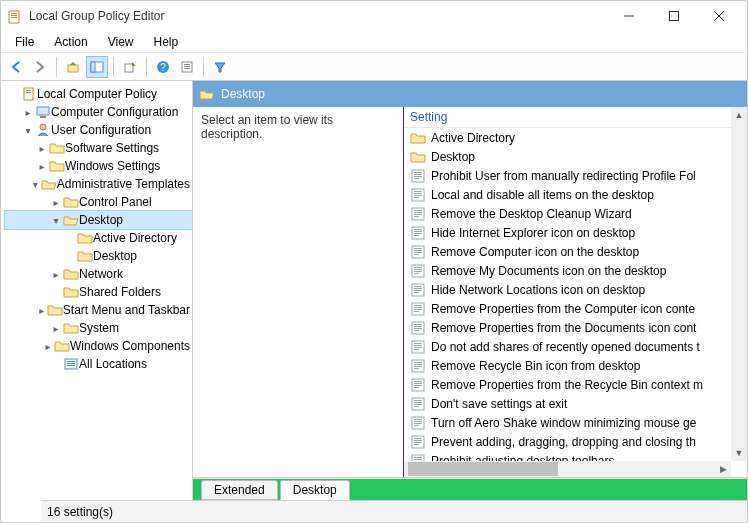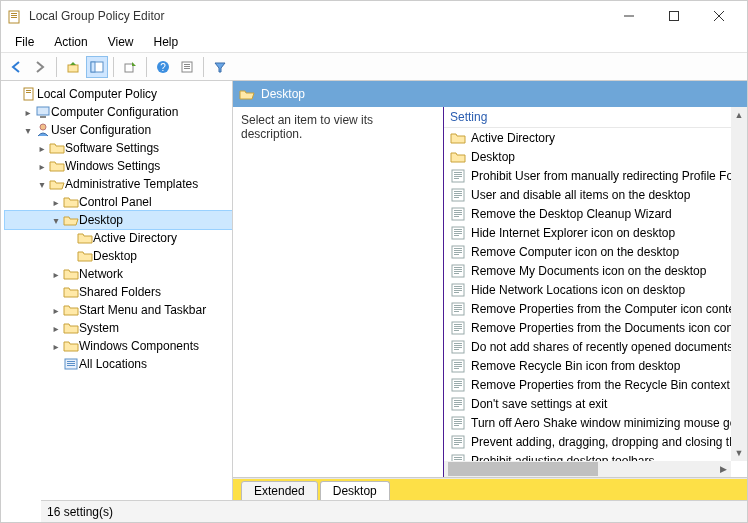--- a/index.html
+++ b/index.html
@@ -47,21 +47,21 @@
   display:flex;align-items:center;justify-content:center;
   border:1px solid transparent;
 }
 .toolbar .sep { width:1px;height:20px;background:#ccc;margin:0 3px;}
 .main {
   flex:1;
   display:flex;
   overflow:hidden;
 }
 .tree-pane {
-  width: 232px;
+  width: 192px;
   border-right:1px solid #d0d0d0;
   overflow:auto;
   padding: 4px 0 4px 4px;
   background:#fff;
 }
 .tree ul { list-style:none; padding-left: 0; }
 .tree li { white-space: nowrap; }
 .tree .row { display:flex; align-items:center; height:18px; padding:0 2px; }
 .tree .row.selected { background:#cde8ff; outline:1px solid #99d1ff; }
 .tree .expander { width:14px; display:inline-flex;justify-content:center;color:#666;font-size:10px;cursor:default;}
@@ -103,23 +103,23 @@
 }
 .icon16 { width:16px; height:16px; flex-shrink:0;display:inline-flex;align-items:center;justify-content:center;}
 .vscroll { position:absolute; right:0; top:0; bottom:16px; width:16px; background:#f0f0f0;}
 .vscroll .up,.vscroll .down{height:16px;display:flex;align-items:center;justify-content:center;color:#666;font-size:9px;}
 .hscroll { position:absolute; left:0; right:16px; bottom:0; height:16px; background:#f0f0f0;display:flex;align-items:center;}
 .hscroll .thumb { height:14px; background:#c0c0c0; width:150px; margin-left:4px;}
 .hscroll .right-arrow{margin-left:auto;padding:0 4px;color:#666;font-size:9px;}
 .tabs-strip {
   height:22px;
   display:flex;
-  align-items:center;
+  align-items:flex-start;
   padding-left:8px;
-  background:#fde047;
+  background:#22c55e;
   border-top:1px solid #e8e8e8;
 }
 .tab {
   padding:2px 12px;
   border:1px solid #bbb;
   border-top-left-radius:3px;border-top-right-radius:3px;
   margin-right:2px;
   background:#f4f4f4;
   position:relative;
   top:1px;
@@ -489,21 +489,21 @@
           <div class="setting-row">
             <span class="icon16">
               <svg width="16" height="16">
                 <rect x="2" y="2" width="12" height="12" fill="#fff" stroke="#9aa"></rect>
                 <rect x="4" y="4" width="8" height="1" fill="#9aa"></rect>
                 <rect x="4" y="6" width="8" height="1" fill="#9aa"></rect>
                 <rect x="4" y="8" width="8" height="1" fill="#9aa"></rect>
                 <rect x="4" y="10" width="5" height="1" fill="#9aa"></rect>
               </svg>
             </span>
-            <span>User and disable all items on the desktop</span>
+            <span>Local and disable all items on the desktop</span>
           </div>
           <div class="setting-row">
             <span class="icon16">
               <svg width="16" height="16">
                 <rect x="2" y="2" width="12" height="12" fill="#fff" stroke="#9aa"></rect>
                 <rect x="4" y="4" width="8" height="1" fill="#9aa"></rect>
                 <rect x="4" y="6" width="8" height="1" fill="#9aa"></rect>
                 <rect x="4" y="8" width="8" height="1" fill="#9aa"></rect>
                 <rect x="4" y="10" width="5" height="1" fill="#9aa"></rect>
               </svg>

